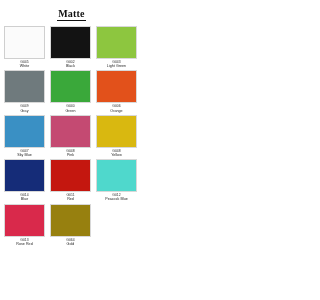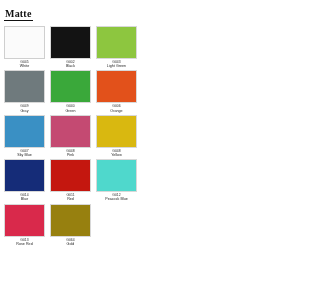--- a/index.html
+++ b/index.html
@@ -15,21 +15,21 @@
   }
   .sheet {
     width: 143px;
     height: 300px;
     box-sizing: border-box;
     padding: 3px 4px 4px 4px;
     display: flex;
     flex-direction: column;
   }
   .title-wrap {
-    text-align: left;
+    text-align: center;
     margin: 0 0 5px 0;
   }
   .title {
     display: inline-block;
     font-family: "Liberation Serif", serif;
     font-size: 10px;
     font-weight: bold;
     color: #111111;
     line-height: 11px;
     letter-spacing: 0.2px;

